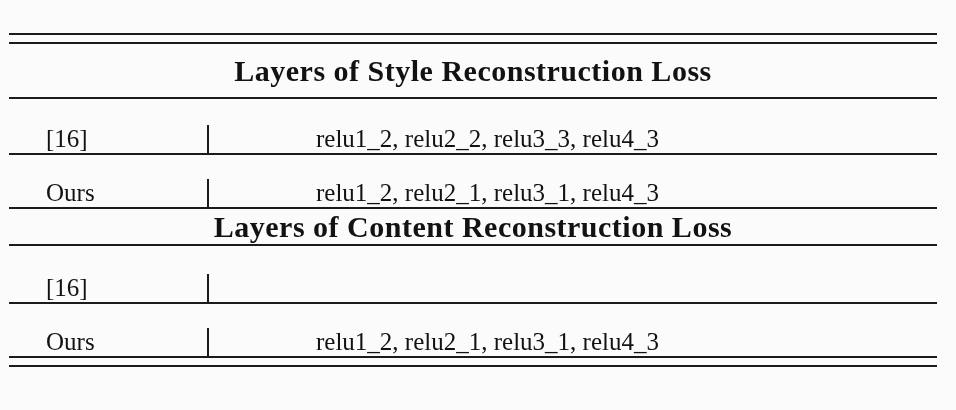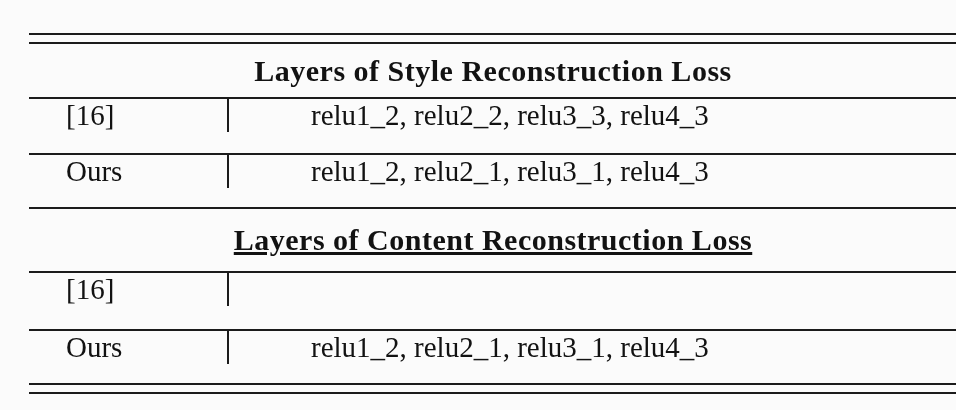--- a/index.html
+++ b/index.html
@@ -10,67 +10,67 @@
   body {
     width: 956px;
     height: 410px;
     position: relative;
     font-family: "Liberation Serif", "DejaVu Serif", serif;
     color: #121212;
     overflow: hidden;
   }
   .table-wrap {
     position: absolute;
-    left: 29px;
+    left: 9px;
     top: 33px;
     width: 928px;
   }
   .dbl-rule {
     height: 11px;
     box-sizing: border-box;
     border-top: 2px solid #1b1b1b;
     border-bottom: 2px solid #1b1b1b;
   }
   .header-row {
     box-sizing: border-box;
     border-bottom: 2px solid #1b1b1b;
     display: flex;
     align-items: center;
     justify-content: center;
     font-weight: bold;
     font-size: 30px;
     letter-spacing: 0.5px;
   }
   .header-row.h-style   { height: 55px; }
-  .header-row.h-content { height: 64px; text-decoration: underline; }
+  .header-row.h-content { height: 37px; }
   .data-row {
     box-sizing: border-box;
     border-bottom: 2px solid #1b1b1b;
     display: flex;
-    align-items: flex-start;
-    font-size: 29px;
+    align-items: flex-end;
+    font-size: 25px;
   }
   .data-row.r1 { height: 56px; }
   .data-row.r2 { height: 54px; }
   .data-row.r3 { height: 58px; }
   .data-row.r4 { height: 52px; border-bottom: none; }
   .cell-label {
     box-sizing: border-box;
     width: 200px;
     border-right: 2px solid #1b1b1b;
     display: flex;
     align-items: center;
     padding-left: 37px;
   }
   .cell-value {
     box-sizing: border-box;
     flex: 1;
     display: flex;
     align-items: center;
-    padding-left: 82px;
+    padding-left: 107px;
   }
 </style>
 </head>
 <body>
 
 <div class="table-wrap">
 
   <div class="dbl-rule"></div>
 
   <div class="header-row h-style">Layers of Style Reconstruction Loss</div>

